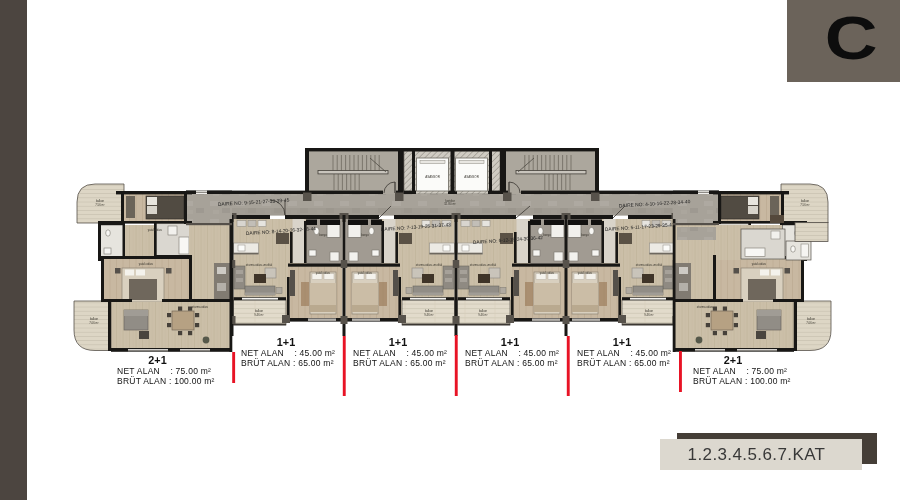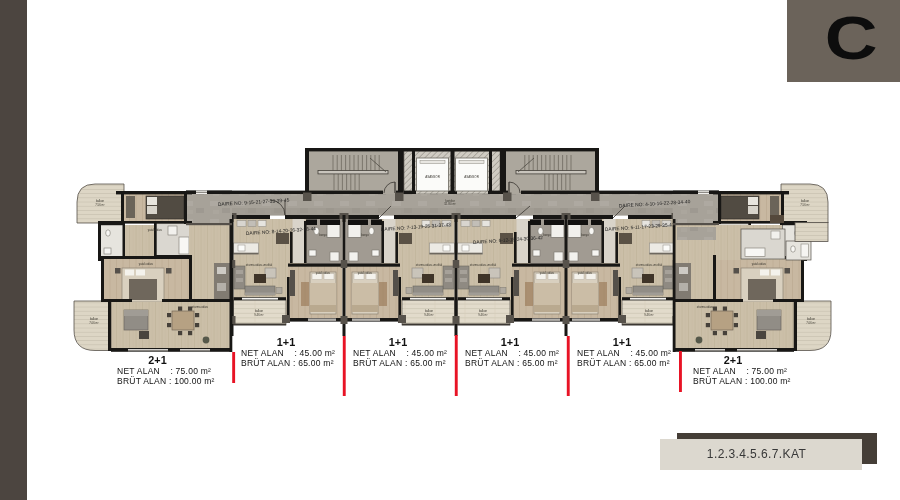--- a/index.html
+++ b/index.html
@@ -840,14 +840,14 @@
 
 <text x="733" y="364" font-size="10.8" font-weight="bold" text-anchor="middle" fill="#111" font-family="Liberation Sans, sans-serif">2+1</text>
 
 <text x="693" y="374" font-size="8.5" letter-spacing="0.25" fill="#111" font-family="Liberation Sans, sans-serif">NET ALAN&nbsp;&nbsp;&nbsp;&nbsp;: 75.00 m²</text>
 
 <text x="693" y="383.5" font-size="8.5" letter-spacing="0.25" fill="#111" font-family="Liberation Sans, sans-serif">BRÜT ALAN : 100.00 m²</text>
 </svg>
 
 <div style="position:absolute;left:677px;top:433px;width:200px;height:31px;background:#453e37"></div>
 
-<div style="position:absolute;left:660px;top:439px;width:202px;height:31px;background:#dcd8cf;color:#383838;font-size:12px;text-align:center;line-height:31px;letter-spacing:0.4px;text-indent:-9px;font-family:'Liberation Sans',sans-serif">1.2.3.4.5.6.7.KAT</div>
+<div style="position:absolute;left:660px;top:439px;width:202px;height:31px;background:#dcd8cf;color:#383838;font-size:17px;text-align:center;line-height:31px;letter-spacing:0.4px;text-indent:-9px;font-family:'Liberation Sans',sans-serif">1.2.3.4.5.6.7.KAT</div>
 </div>
 
 </body></html>

